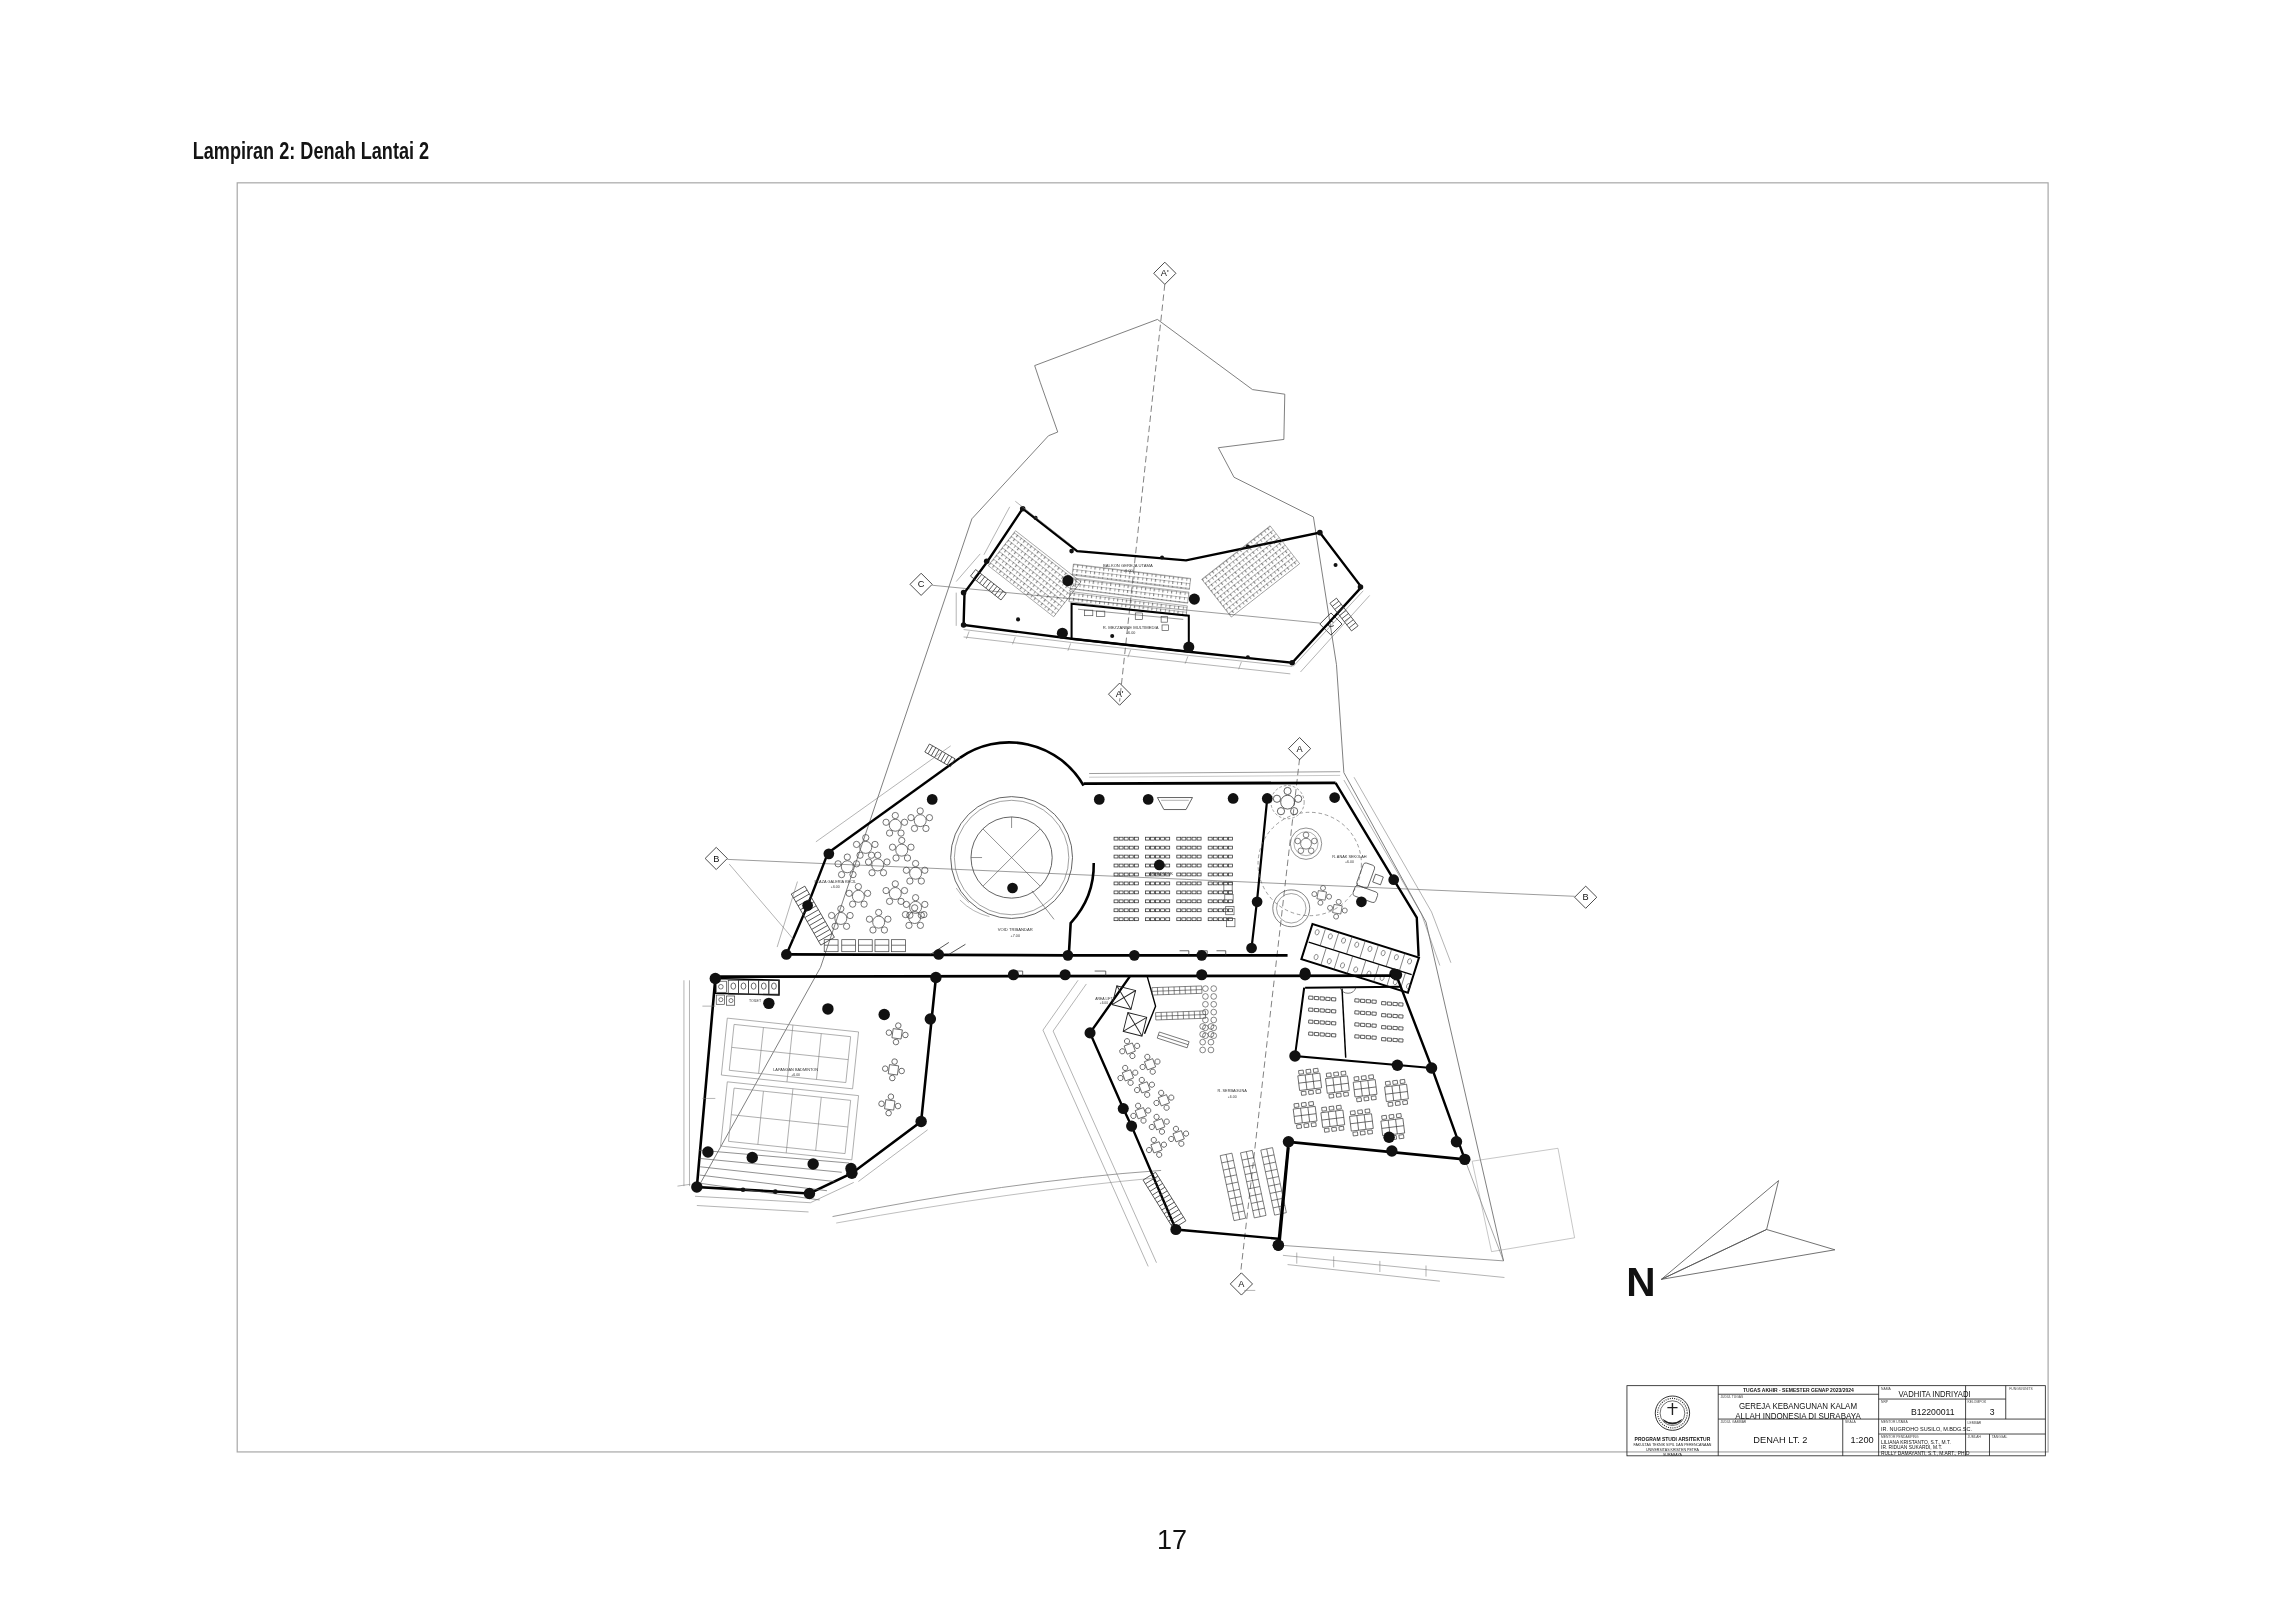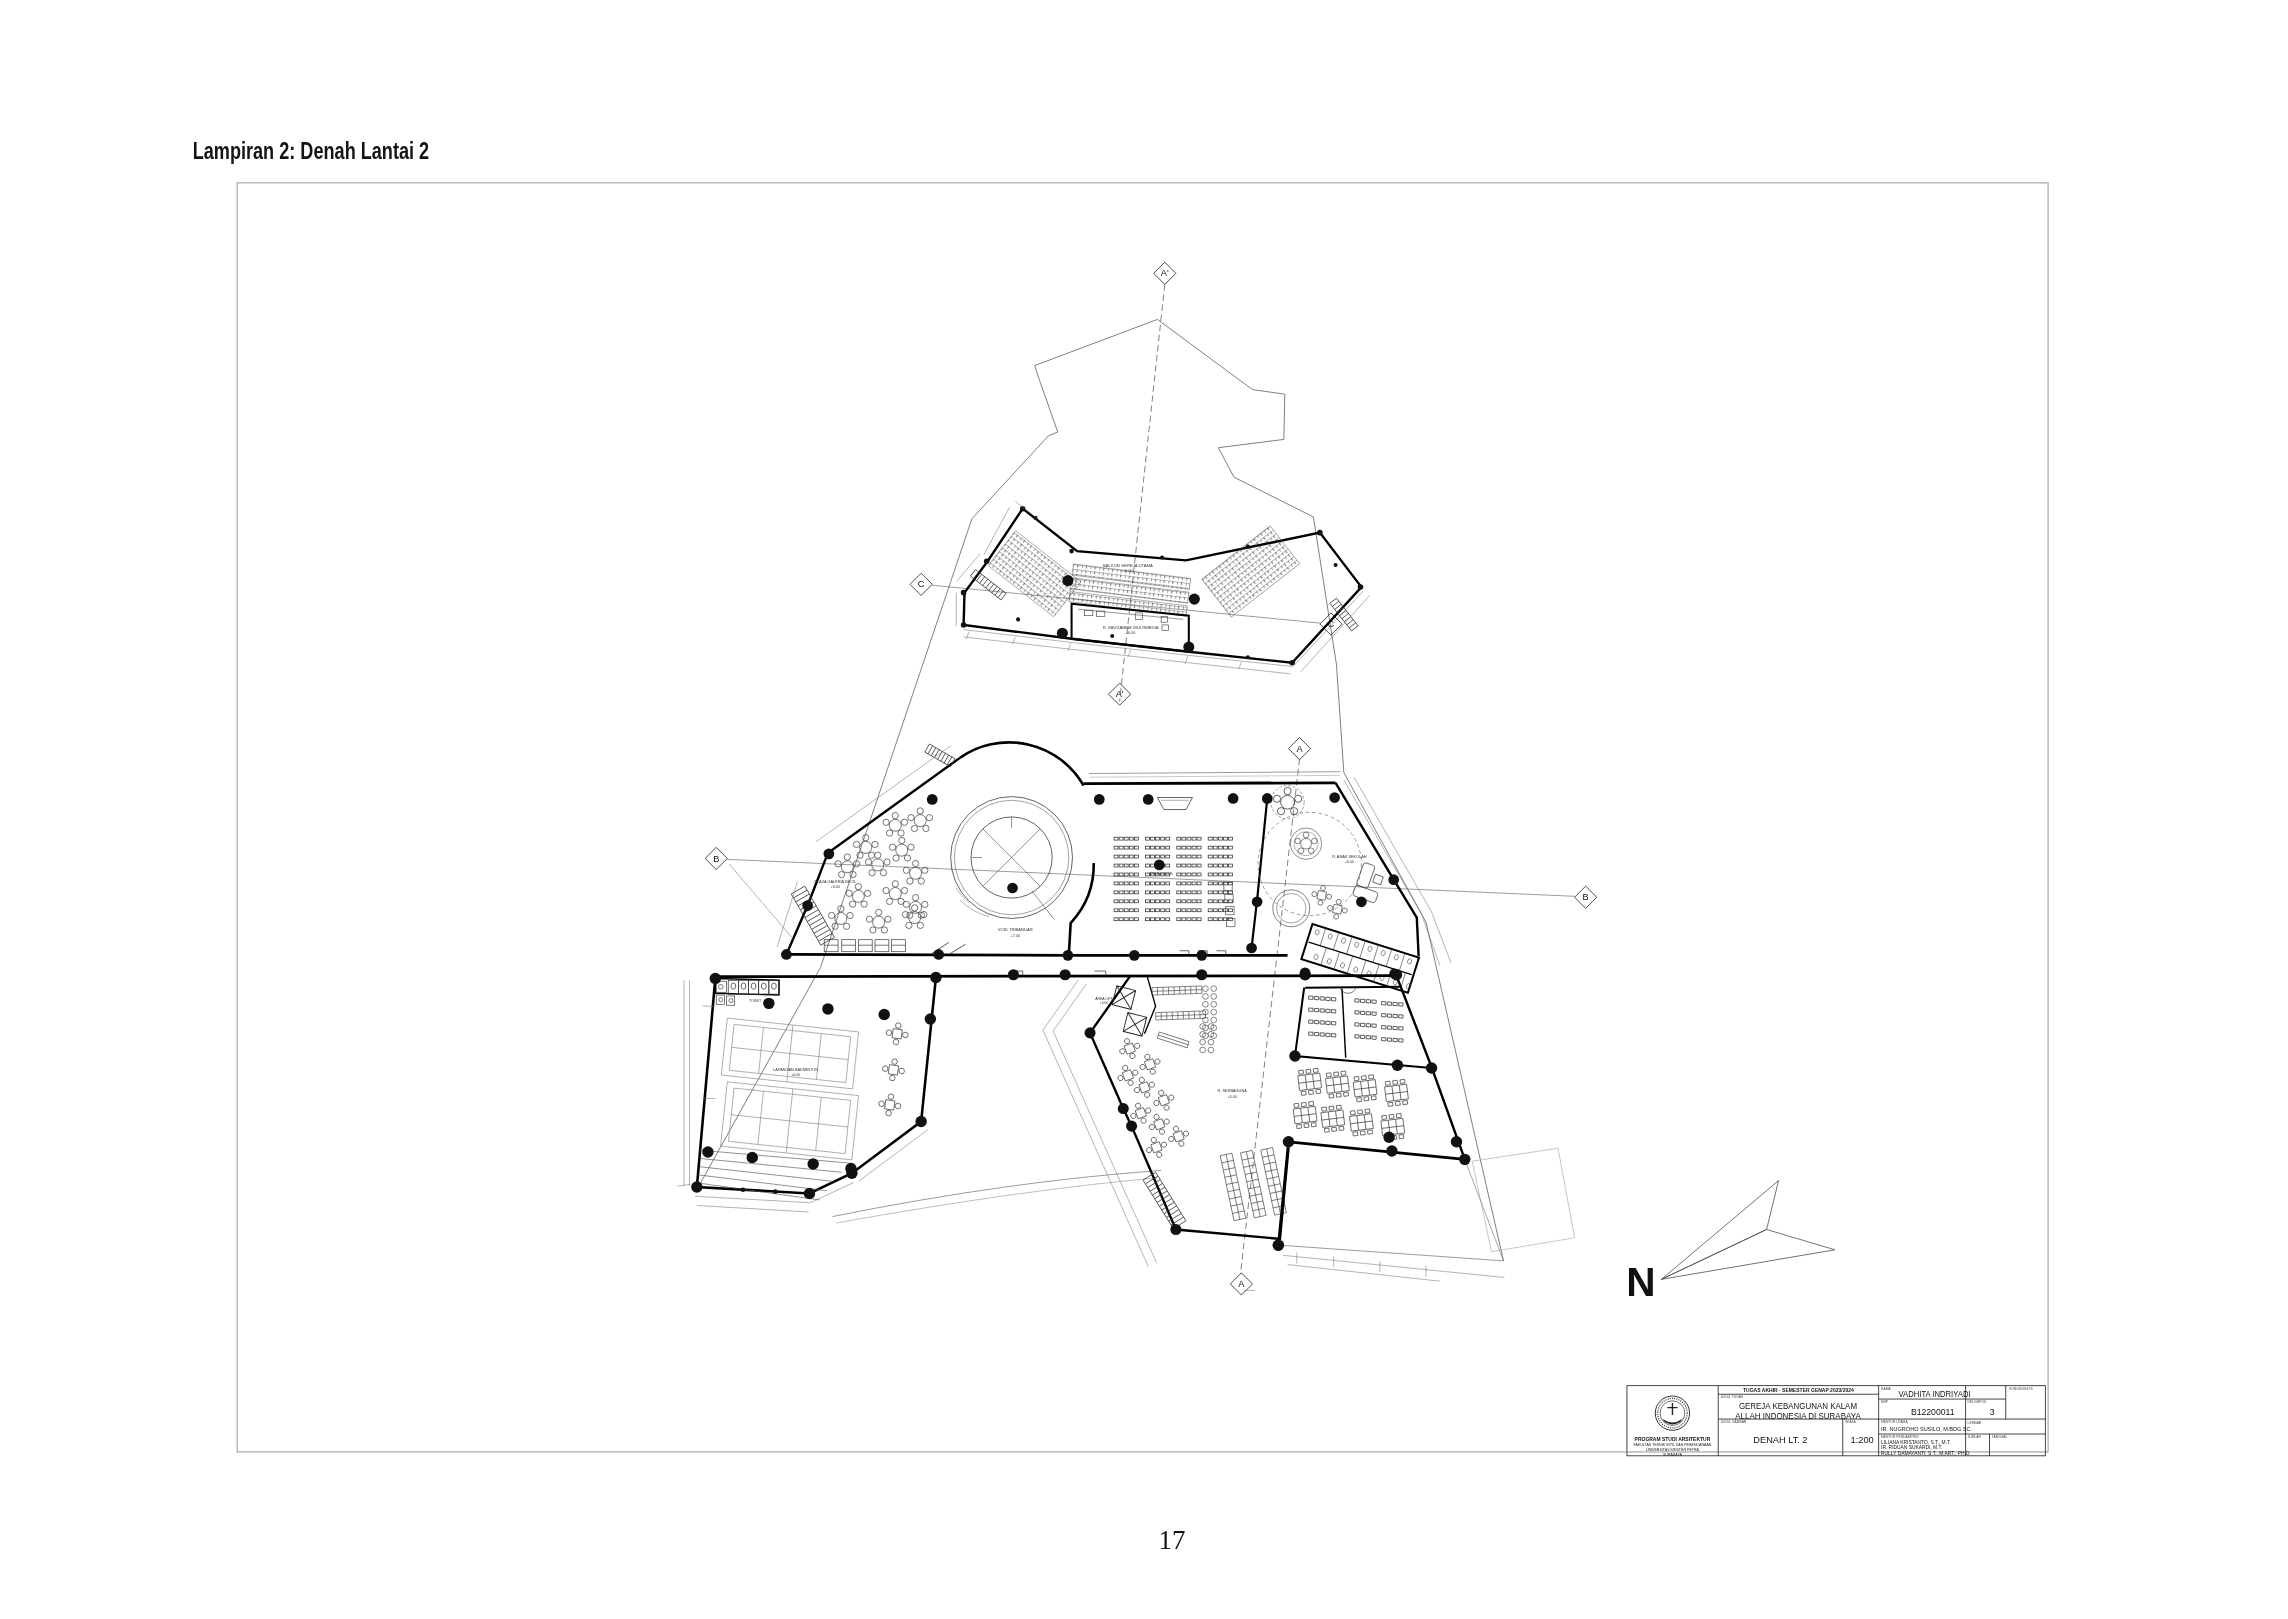--- a/index.html
+++ b/index.html
@@ -1307,14 +1307,14 @@
       <circle cx="1812" cy="1531" r="16" stroke-width="1.2" stroke-dasharray="1.1,1.3"></circle>
       <path d="M1812,1520 v13 M1806.5,1525 h11" stroke-width="1.5"></path>
       <path d="M1801,1537 q11,8 22,0 l-2.6,3.6 q-8.4,5.4 -16.8,0 Z" fill="#222" stroke="none"></path>
     </g>
 <text x="1812" y="1561.5" font-size="5.8" font-weight="bold" fill="#111" text-anchor="middle" font-family="Liberation Sans, sans-serif" textLength="82" lengthAdjust="spacingAndGlyphs">PROGRAM STUDI ARSITEKTUR</text>
 <text x="1812" y="1567" font-size="3.9" fill="#222" text-anchor="middle" font-family="Liberation Sans, sans-serif">FAKULTAS TEKNIK SIPIL DAN PERENCANAAN</text>
 <text x="1812" y="1572" font-size="3.9" fill="#222" text-anchor="middle" font-family="Liberation Sans, sans-serif">UNIVERSITAS KRISTEN PETRA</text>
 <text x="1812" y="1577" font-size="3.9" fill="#222" text-anchor="middle" font-family="Liberation Sans, sans-serif">SURABAYA</text>
 </svg>
 
-<div style="position:absolute;left:1148px;top:1525px;width:48px;text-align:center;font-family:Liberation Serif, serif;font-size:27px;color:#111;">17</div>
+<div style="position:absolute;left:1148px;top:1525px;width:48px;text-align:center;font-family:Liberation Sans, sans-serif;font-size:27px;color:#111;">17</div>
 
 
 </body></html>

